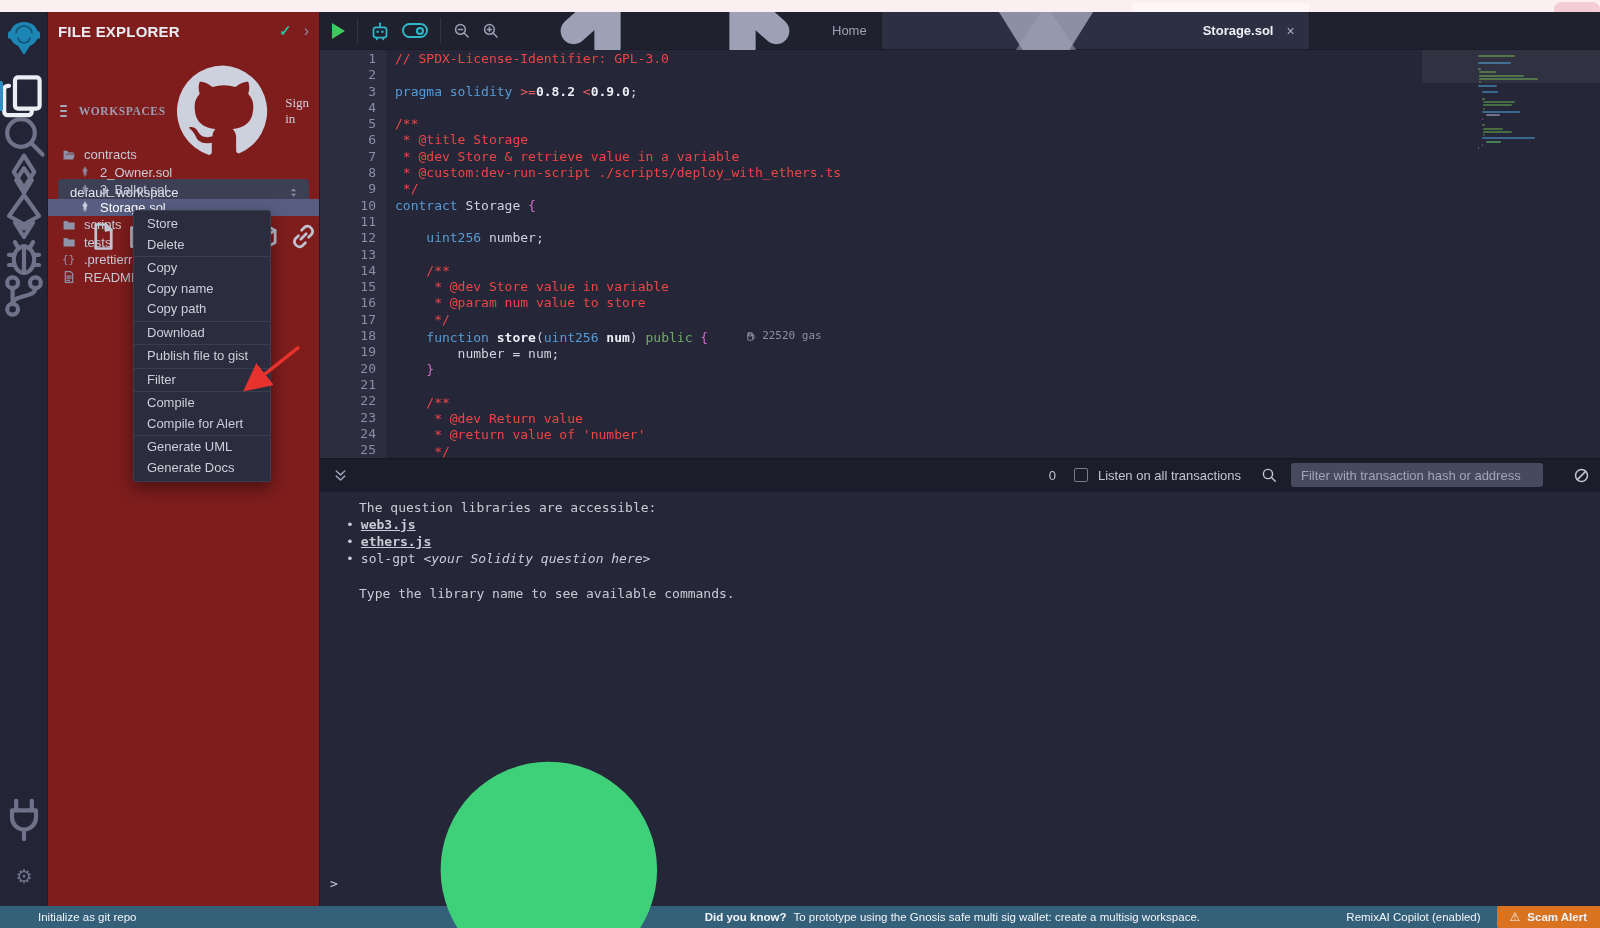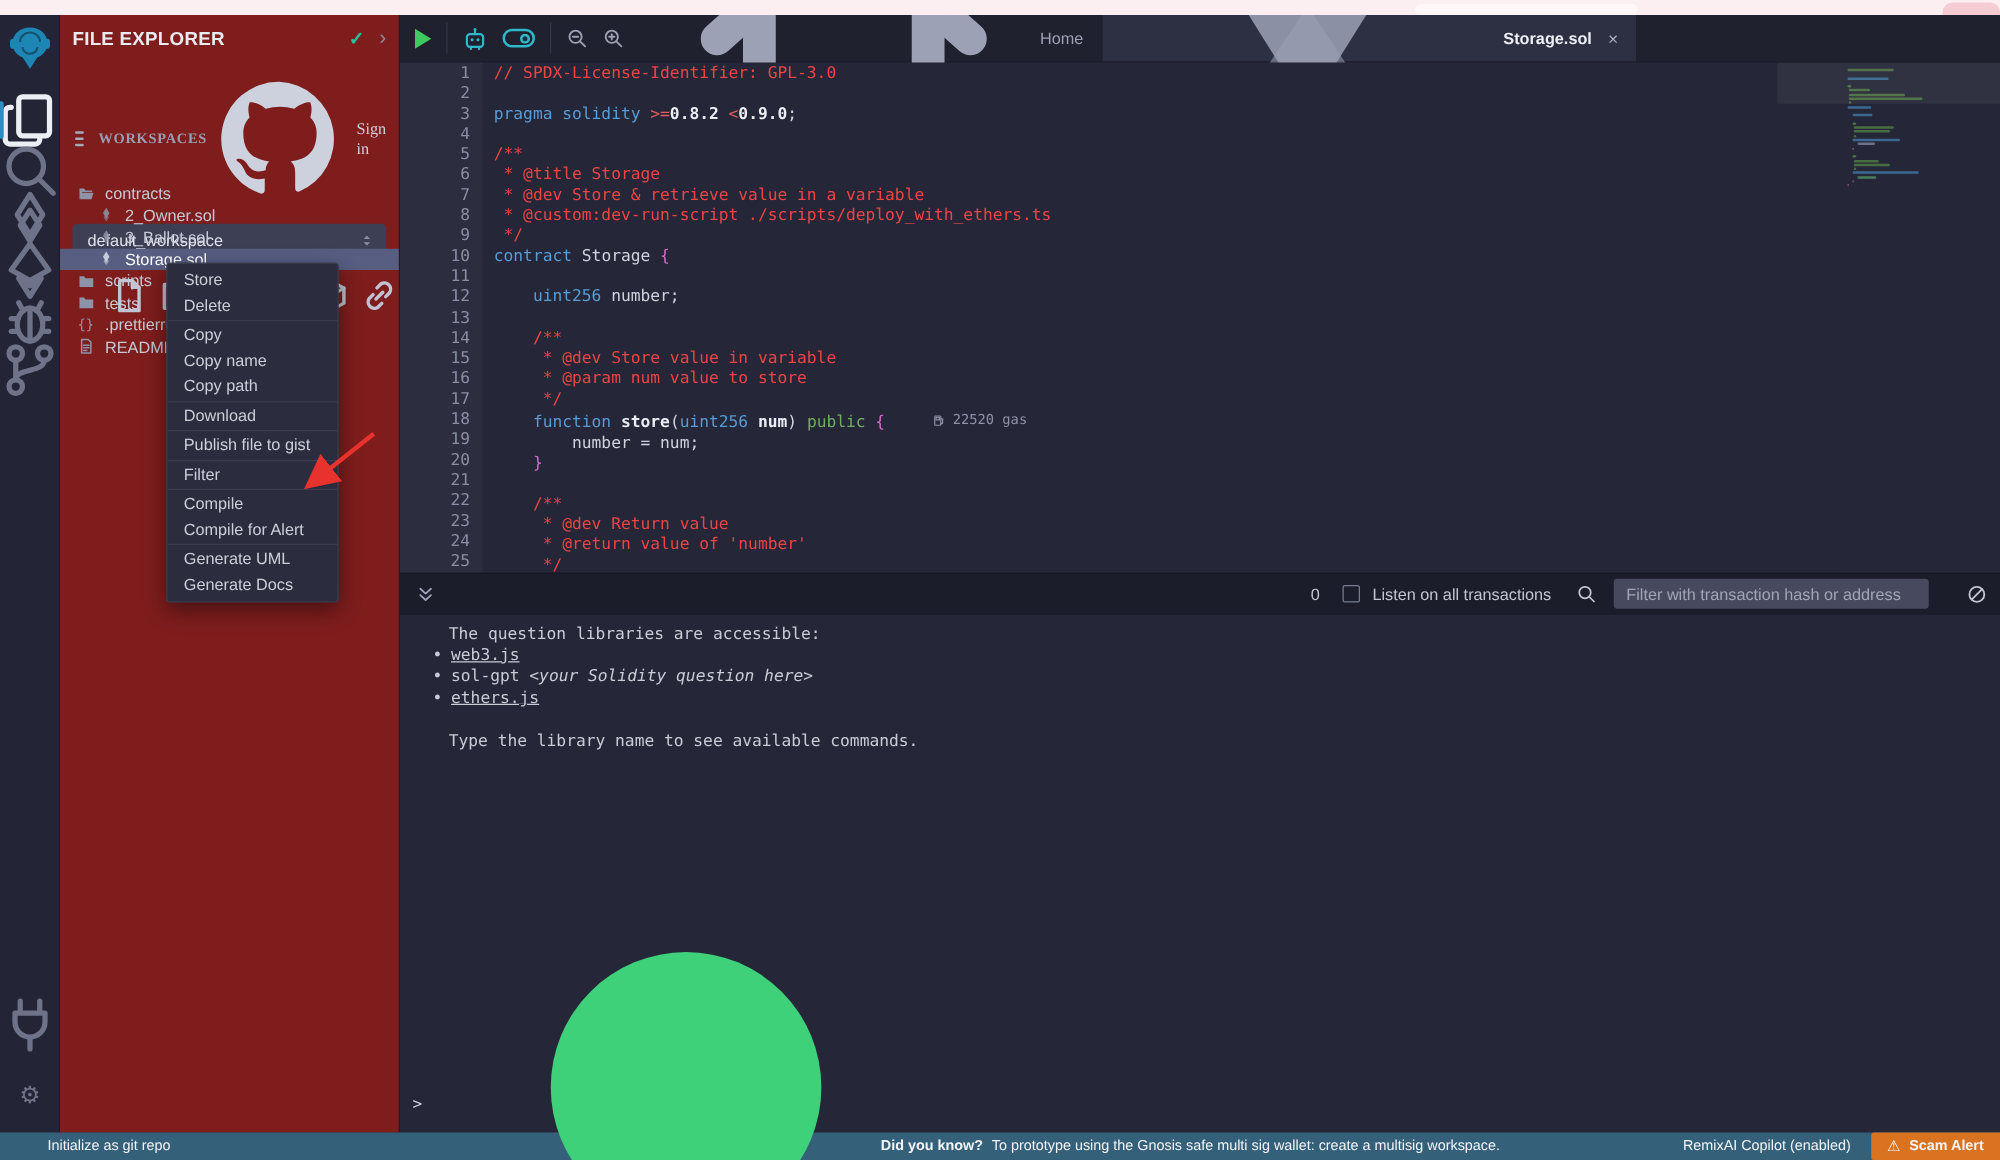--- a/index.html
+++ b/index.html
@@ -105,21 +105,21 @@
   .t-check { width:14px; height:14px; border:1px solid #777b90; border-radius:2px; background:transparent; margin-right:10px; cursor:pointer; }
   .t-listen { color:#c3c6d2; font-size:13px; margin-right:20px; }
   .t-search { width:16px; height:16px; color:#c3c6d2; margin-right:14px; cursor:pointer; }
   .t-input { width:252px; height:24px; background:#474a5e; border:none; border-radius:3px; padding:0 10px; font-size:13px; color:#e4e6ee; font-family:"Liberation Sans", sans-serif; margin-right:30px; }
   .t-input::placeholder { color:#a2a5b6; }
   .t-slash { width:17px; height:17px; color:#c3c6d2; cursor:pointer; }
 
   .term-body { flex:1; background:#252637; font-family:"DejaVu Sans Mono", monospace; font-size:13px; line-height:17.3px; color:#c9cbd5; padding:7px 0 0 26px; position:relative; }
   .term-line.bullet::before { content:'\2022'; margin-right:7px; color:#c9cbd5; }
   .term-line.indent { padding-left:13px; }
-  .term-line a { color:#c9cbd5; text-decoration:underline; cursor:pointer; }
+  .term-line a { color:#c9cbd5; text-decoration:underline; cursor:pointer;font-weight:bold; }
   .term-line .it { font-style:italic; }
   .term-gap { height:17.3px; }
   .prompt { position:absolute; left:10px; bottom:14px; color:#c9cbd5; }
 
   
   .status-bar { position:relative; height:22px; background:#35607a; display:flex; align-items:center; color:#f2f4f8; font-size:11.5px; }
   .sb-left { padding-left:38px; cursor:pointer; }
   .sb-tip { position:absolute; left:50%; transform:translateX(-50%); display:flex; align-items:center; gap:7px; white-space:nowrap; }
   .sb-tip svg { width:11px; height:13px; }
   .sb-tip b { font-weight:700; }
@@ -497,22 +497,22 @@
               <circle cx="8" cy="8" r="5.6"></circle>
               <line x1="4.1" y1="11.9" x2="11.9" y2="4.1"></line>
             </svg>
           </span>
       </div>
 
       <div class="term-body">
         <div id="term-lines">
             <div class="term-line indent">The question libraries are accessible:</div>
             <div class="term-line bullet"><a>web3.js</a></div>
+            <div class="term-line bullet"><a>ethers.js</a></div>
             <div class="term-line bullet"><span>sol-gpt </span><span class="it">&lt;your Solidity question here&gt;</span></div>
-            <div class="term-line bullet"><a>ethers.js</a></div>
             <div class="term-gap"></div>
             <div class="term-line indent">Type the library name to see available commands.</div>
           </div>
         <div class="prompt">&gt;</div>
       </div>
     </main>
   </div>
 
   <footer class="status-bar">
     <span class="sb-left">Initialize as git repo</span>

